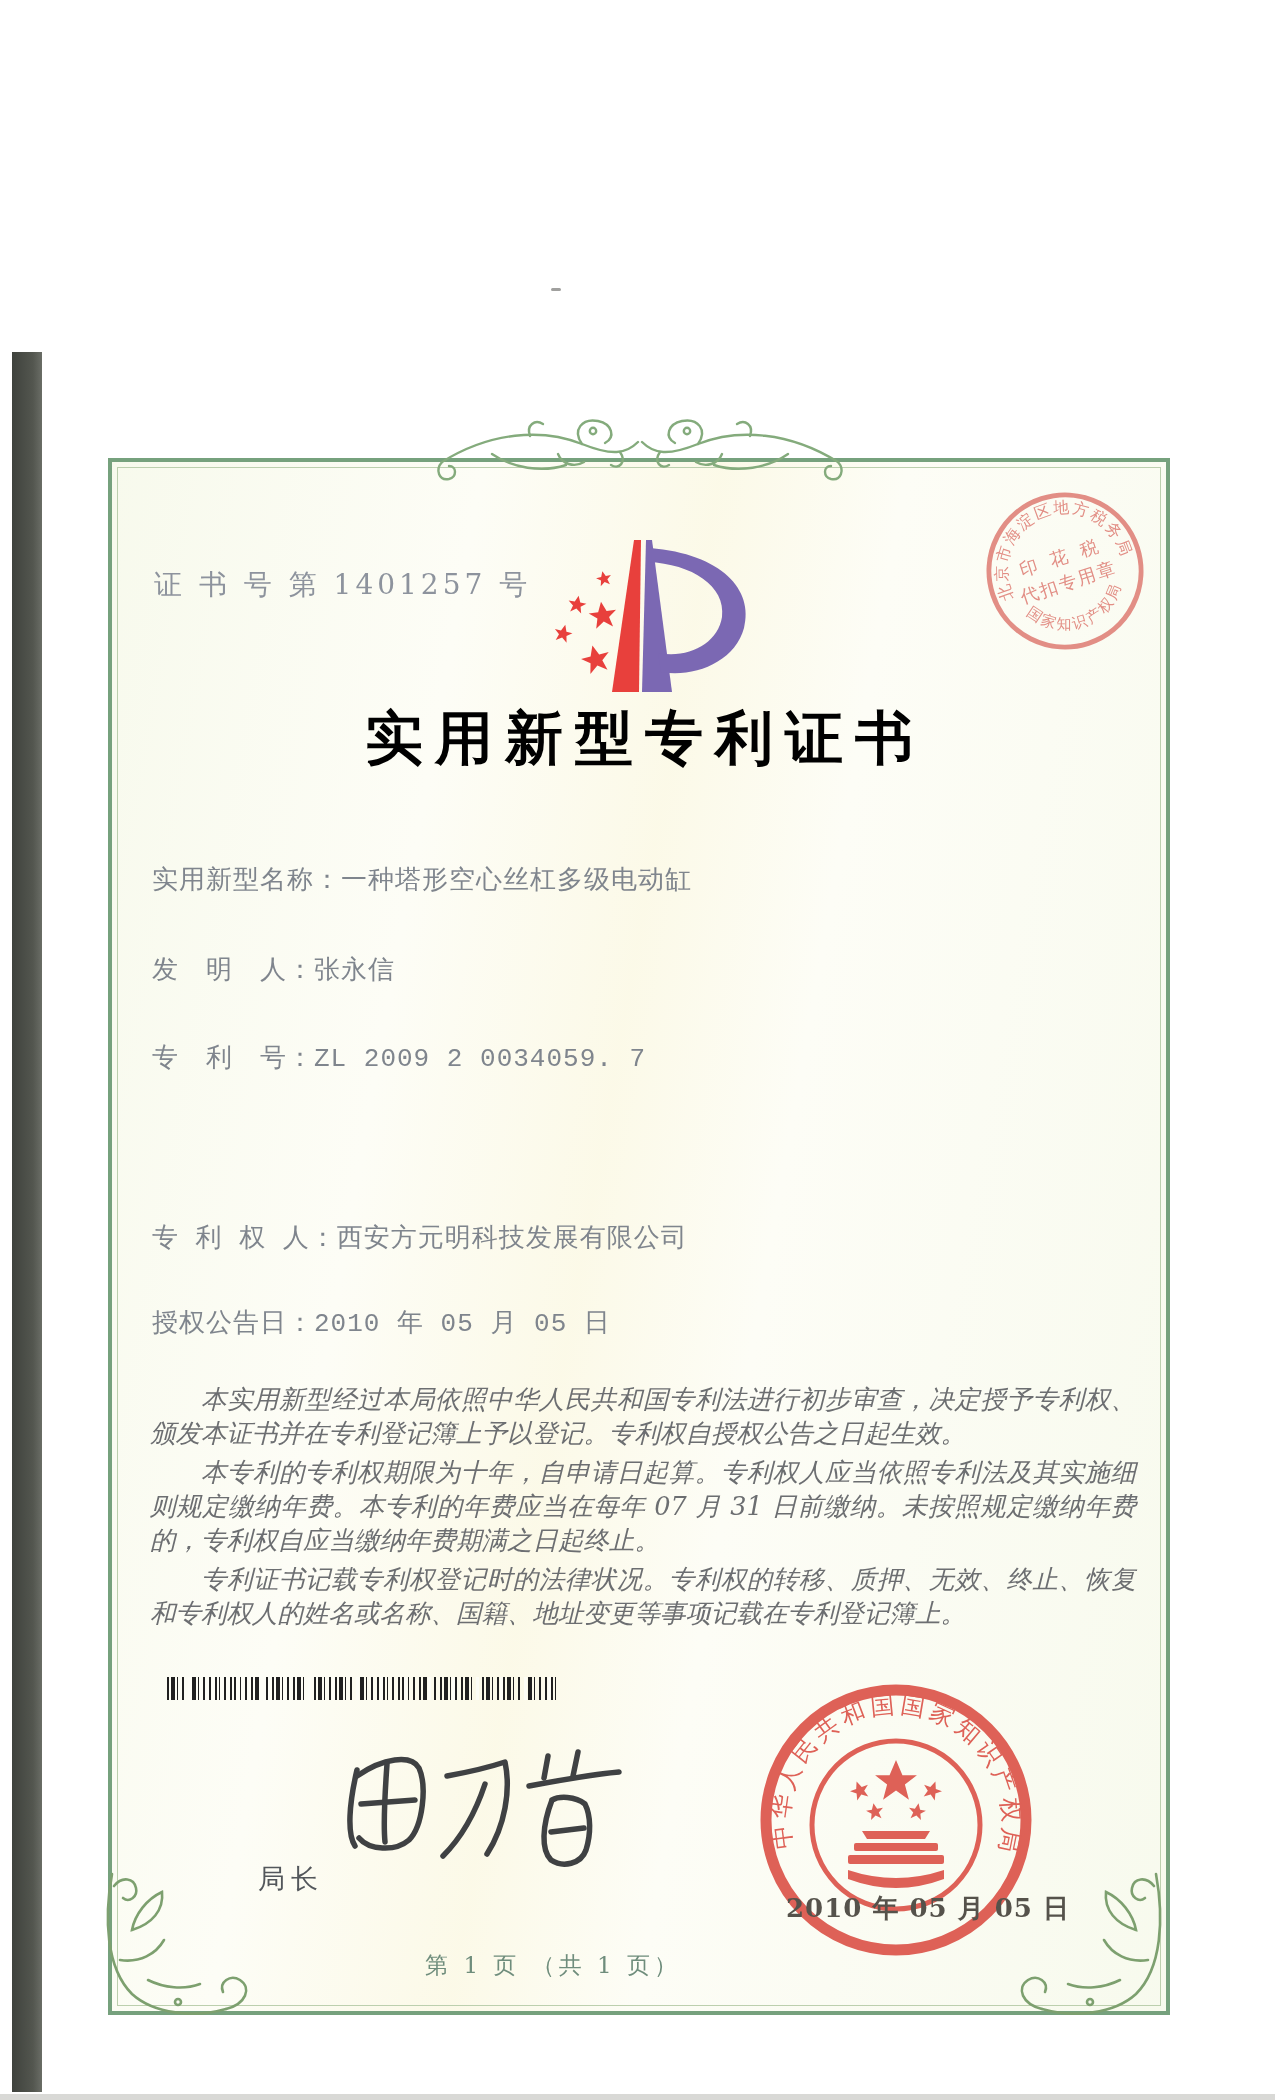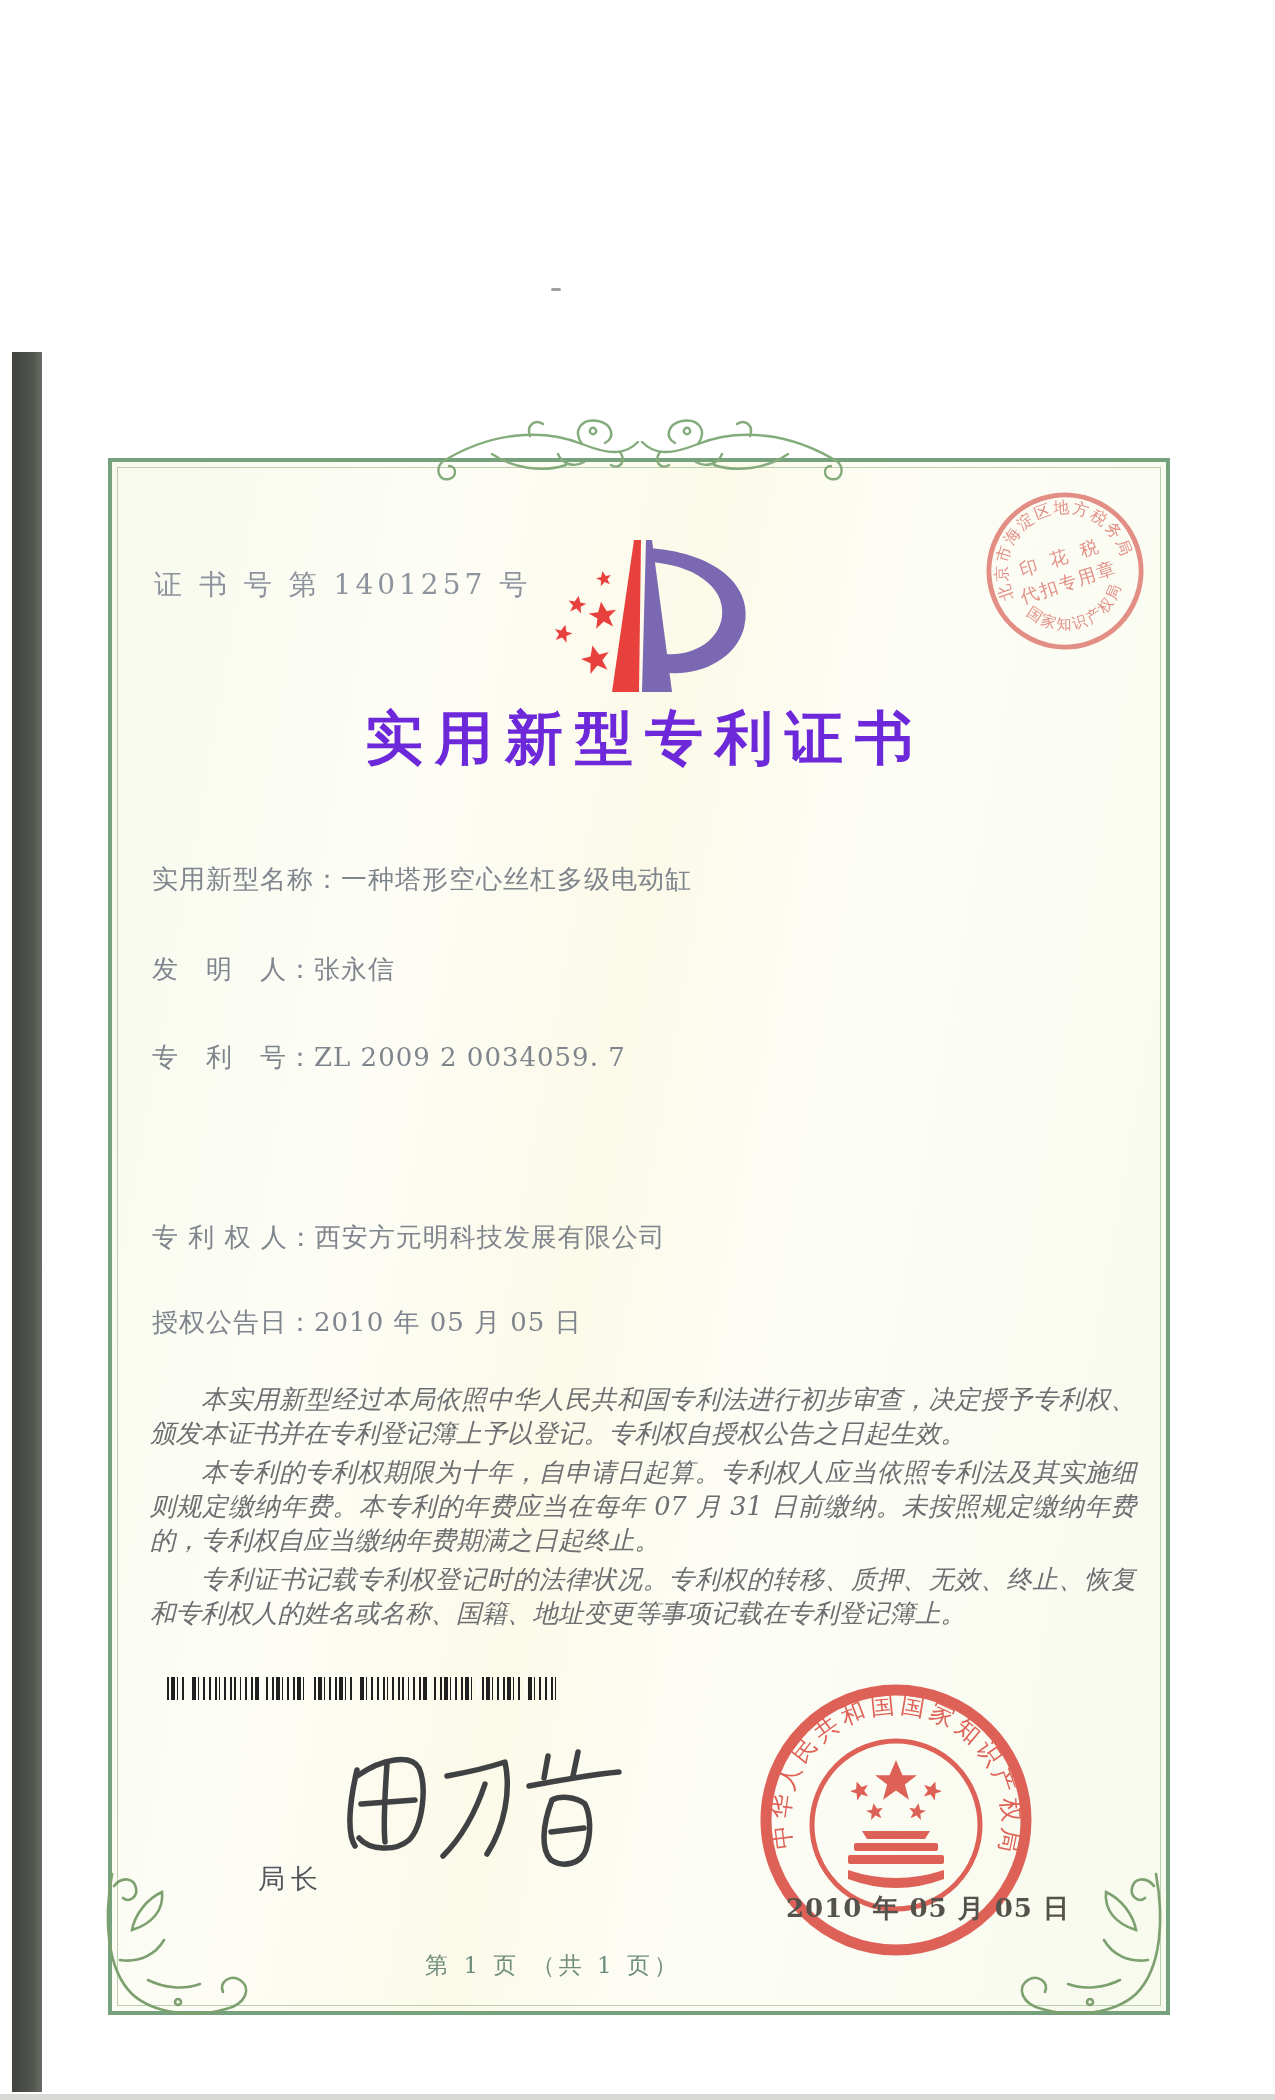--- a/index.html
+++ b/index.html
@@ -16,23 +16,23 @@
   
   .frame{left:108px;top:458px;width:1062px;height:1557px;box-sizing:border-box;
          border:4px solid #76a17d;background-color:#fdfdf6;
          background-image:linear-gradient(100deg,rgba(243,247,229,.55),rgba(255,255,255,0) 28%,
            rgba(250,245,215,.45) 46%,rgba(255,255,255,0) 60%,rgba(242,247,229,.5));}
   .frame::after{content:"";position:absolute;inset:5px;border:1px solid #bccfae;pointer-events:none;}
 
   .cert-no{left:154px;top:534px;font-size:28px;letter-spacing:4px;color:#8d939d;z-index:3;margin-top:32px;}
 
   .title{left:108px;top:700px;width:1062px;text-align:center;font-size:58px;font-weight:600;
-         letter-spacing:12px;text-indent:12px;color:#6d28d9;z-index:3;}
-
-  .field{left:152px;font-size:26px;letter-spacing:1px;color:#7f858d;z-index:3;white-space:nowrap;}
+         letter-spacing:12px;text-indent:12px;color:#000000;z-index:3;}
+
+  .field{left:152px;font-size:26px;letter-spacing:1px;color:#7f858d;z-index:3;white-space:nowrap;font-family:Liberation Mono, monospace;}
   .f0{top:862px}.f1{top:952px}.f2{top:1040px}.f3{top:1130px}.f4{top:1220px}.f5{top:1305px}
 
   .body-text{left:150px;top:1382px;width:986px;font-size:25.5px;line-height:34px;
              color:#6c6e71;text-align:justify;z-index:3;font-style:italic;}
   .body-text p{margin:0 0 5px 0;text-indent:2em;}
 
   .barcode{left:167px;top:1677px;width:392px;height:23px;z-index:3;
     background-image:
       repeating-linear-gradient(90deg,rgba(253,253,246,0) 0 21px,#fdfdf6 21px 24px),
       repeating-linear-gradient(90deg,#202020 0 2px,transparent 2px 4px,#202020 4px 8px,

